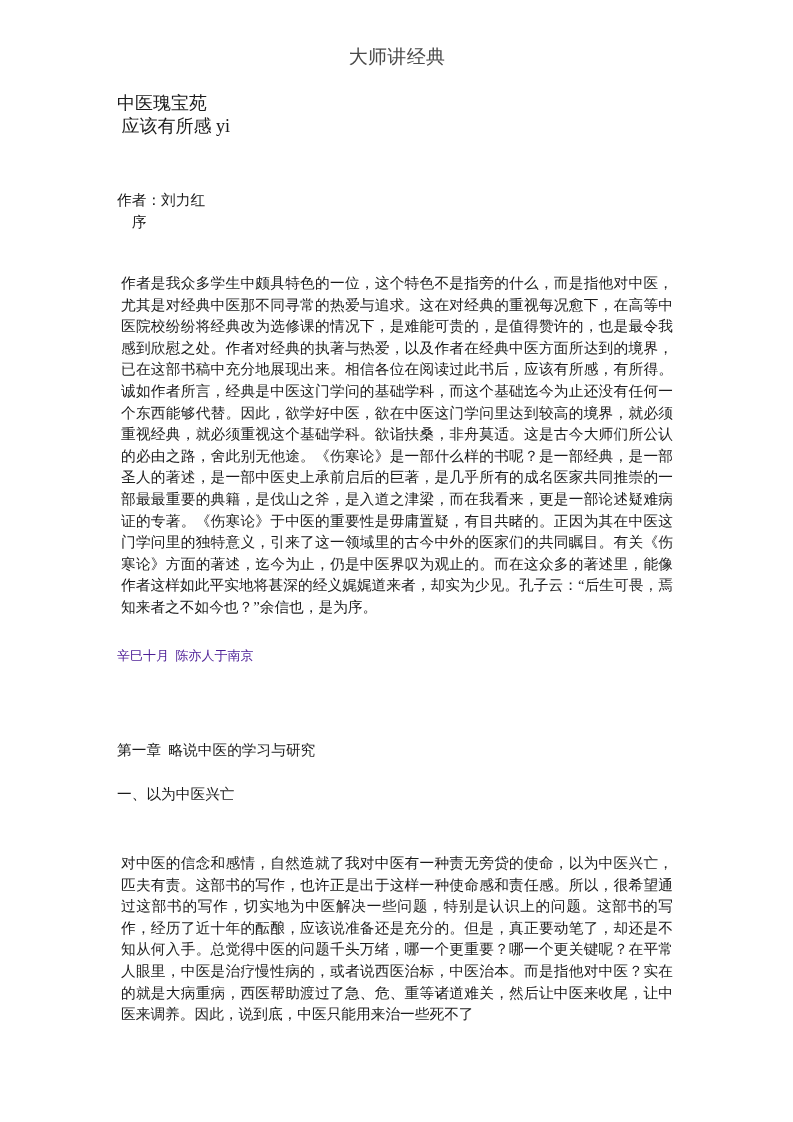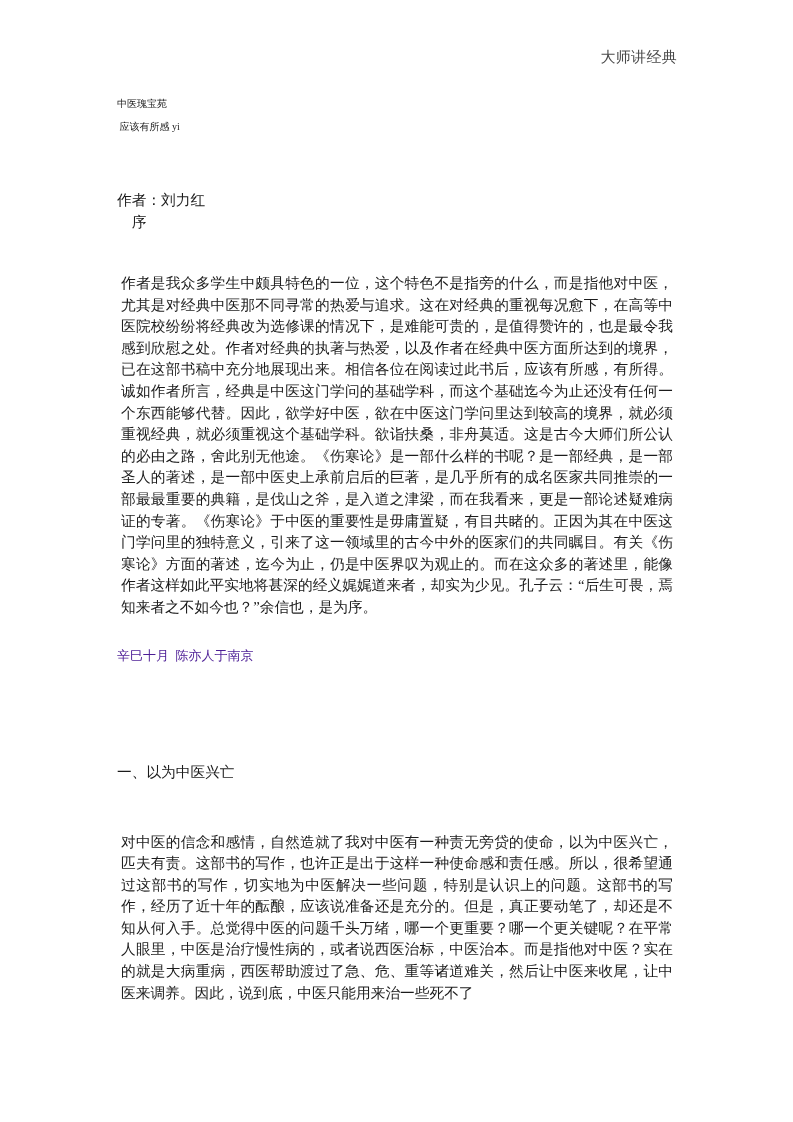--- a/index.html
+++ b/index.html
@@ -18,22 +18,22 @@
     height: 1122px;
     background: #ffffff;
     overflow: hidden;
     box-sizing: border-box;
   }
   .running-header {
     position: absolute;
     top: 48px;
     left: 117px;
     right: 116px;
-    text-align: right;
-    font-size: 15px;
+    text-align: center;
+    font-size: 19px;
     line-height: 18px;
     color: #4a4a4a;
     letter-spacing: 0.3px;
   }
   .content {
     position: absolute;
     top: 92px;
     left: 117px;
     width: 560px;
   }
@@ -41,21 +41,21 @@
     font-size: 14.7px;
     line-height: 21.5px;
     white-space: pre-wrap;
     color: #1b1b1b;
   }
   .doc-line.latin {
     font-family: "Liberation Sans", "DejaVu Sans", sans-serif;
     font-size: 13.6px;
   }
   .title-block .doc-line {
-    font-size: 10px;
+    font-size: 18px;
     line-height: 23px;
   }
   .para {
     font-size: 14.7px;
     line-height: 21.6px;
     text-align: justify;
     text-justify: inter-ideograph;
     text-align-last: left;
     color: #1b1b1b;
     margin: 4px;
@@ -106,20 +106,21 @@
 
     <p class="para">作者是我众多学生中颇具特色的一位，这个特色不是指旁的什么，而是指他对中医，尤其是对经典中医那不同寻常的热爱与追求。这在对经典的重视每况愈下，在高等中医院校纷纷将经典改为选修课的情况下，是难能可贵的，是值得赞许的，也是最令我感到欣慰之处。作者对经典的执著与热爱，以及作者在经典中医方面所达到的境界，已在这部书稿中充分地展现出来。相信各位在阅读过此书后，应该有所感，有所得。诚如作者所言，经典是中医这门学问的基础学科，而这个基础迄今为止还没有任何一个东西能够代替。因此，欲学好中医，欲在中医这门学问里达到较高的境界，就必须重视经典，就必须重视这个基础学科。欲诣扶桑，非舟莫适。这是古今大师们所公认的必由之路，舍此别无他途。《伤寒论》是一部什么样的书呢？是一部经典，是一部圣人的著述，是一部中医史上承前启后的巨著，是几乎所有的成名医家共同推崇的一部最最重要的典籍，是伐山之斧，是入道之津梁，而在我看来，更是一部论述疑难病证的专著。《伤寒论》于中医的重要性是毋庸置疑，有目共睹的。正因为其在中医这门学问里的独特意义，引来了这一领域里的古今中外的医家们的共同瞩目。有关《伤寒论》方面的著述，迄今为止，仍是中医界叹为观止的。而在这众多的著述里，能像作者这样如此平实地将甚深的经义娓娓道来者，却实为少见。孔子云：“后生可畏，焉知来者之不如今也？”余信也，是为序。</p>
 
     <div class="spacer-md"></div>
 
     <div class="signature">辛巳十月  陈亦人于南京</div>
 
     <div class="spacer-xl"></div>
     <div class="spacer-md"></div>
 
+    <div class="heading">第一章  略说中医的学习与研究</div>
 
     <div class="spacer-md"></div>
 
     <div class="heading">一、以为中医兴亡</div>
 
     <div class="spacer-md"></div>
 
 
     <div class="spacer-md"></div>
 

